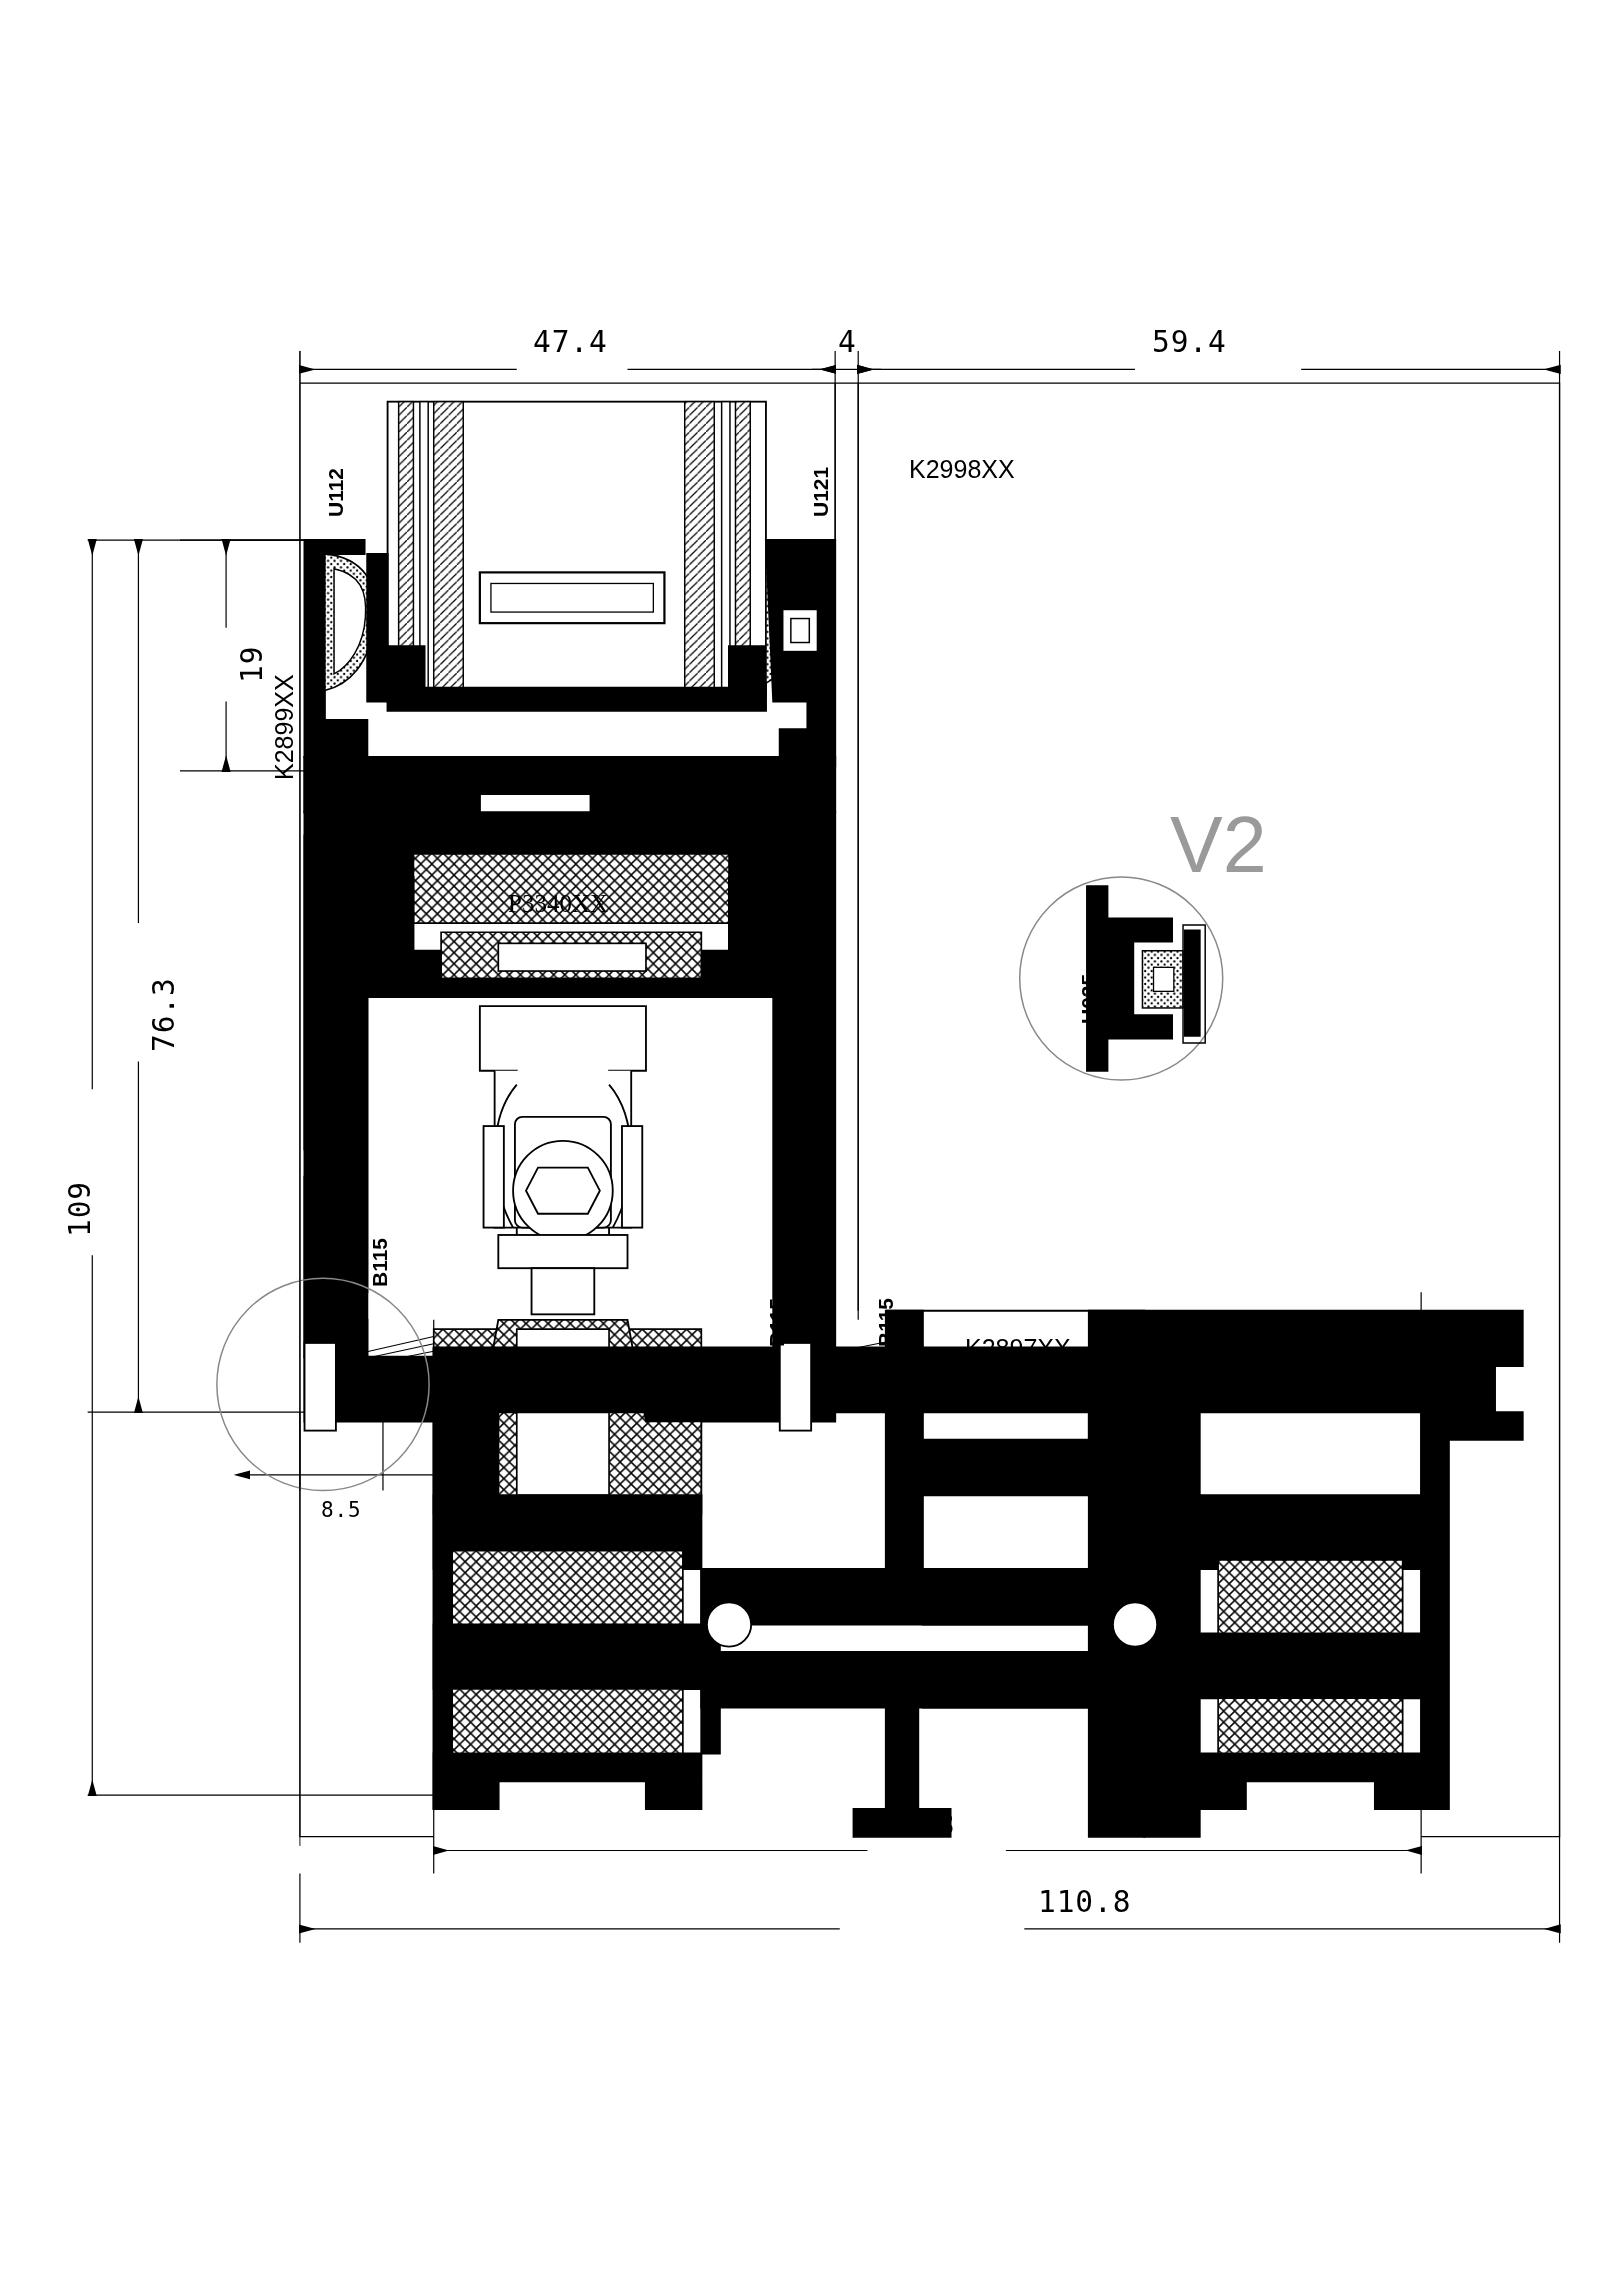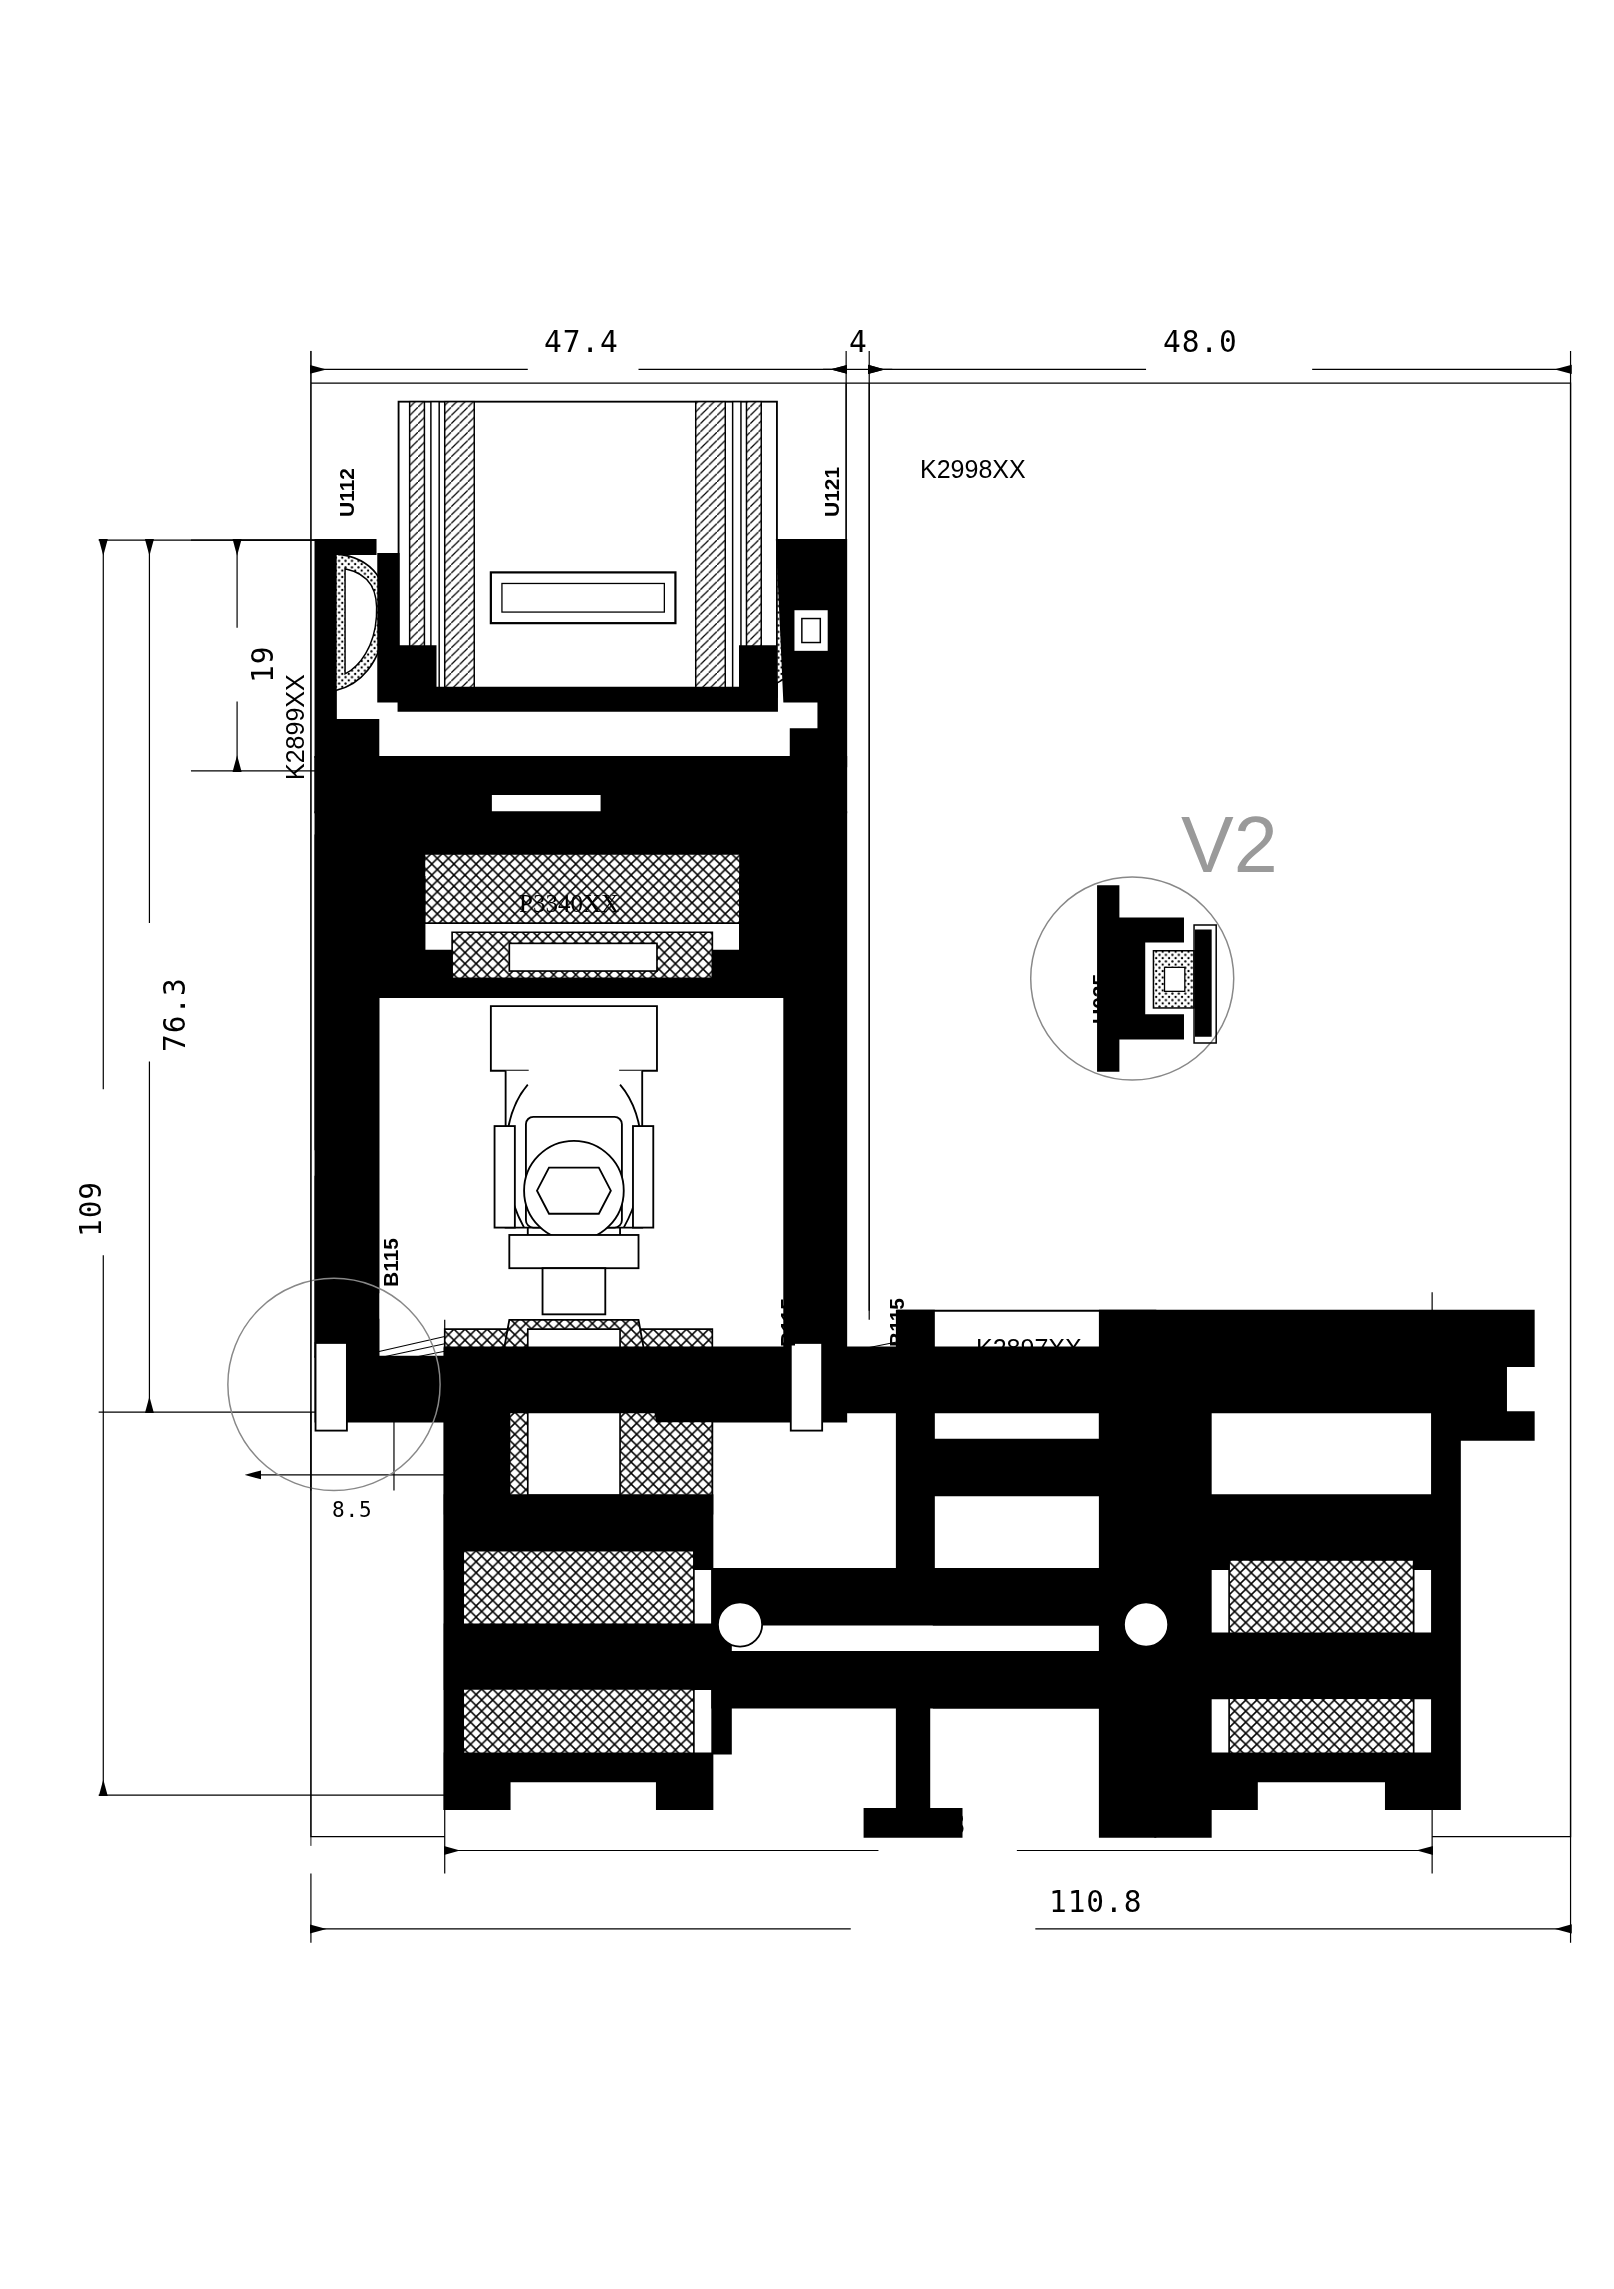--- a/index.html
+++ b/index.html
@@ -11,21 +11,20 @@
     width: 1614px;
     height: 2290px;
     position: relative;
     overflow: hidden;
     font-family: "Liberation Sans", sans-serif;
   }
   #sheet {
     position: absolute;
     inset: 0;
     background: #ffffff;
-    margin-left: 11px;
   }
   #dwg {
     position: absolute;
     left: 0;
     top: 0;
     width: 1614px;
     height: 2290px;
   }
   .lbl {
     position: absolute;
@@ -271,21 +270,21 @@
         <path d="M325,415 L1690,415 L1690,1990 L1540,1990"></path>
         <path d="M325,415 L325,1990 L470,1990"></path>
         <path d="M905,415 L905,585"></path>
         <path d="M930,415 L930,1420"></path>
       </g>
     </g>
   </svg>
 
   <div class="lbl dimtxt" style="left:533px; top:328px; font-size:29.5px;">47.4</div>
   <div class="lbl dimtxt" style="left:838px; top:328px; font-size:29.5px;">4</div>
-  <div class="lbl dimtxt" style="left:1152px; top:328px; font-size:29.5px;">48.0</div>
+  <div class="lbl dimtxt" style="left:1152px; top:328px; font-size:29.5px;">59.4</div>
 
   <div class="lbl dimtxt rot90" style="left:238px; top:683px; font-size:29.5px;">19</div>
   <div class="lbl dimtxt rot90" style="left:150px; top:1052px; font-size:29.5px;">76.3</div>
   <div class="lbl dimtxt rot90" style="left:66px; top:1237px; font-size:29.5px;">109</div>
 
   <div class="lbl dimtxt" style="left:321px; top:1500px; font-size:21px;">8.5</div>
 
   <div class="lbl dimtxt" style="left:881px; top:1811px; font-size:29.5px;">35.3</div>
   <div class="lbl dimtxt" style="left:1038px; top:1888px; font-size:29.5px;text-align:center;">110.8</div>
 

